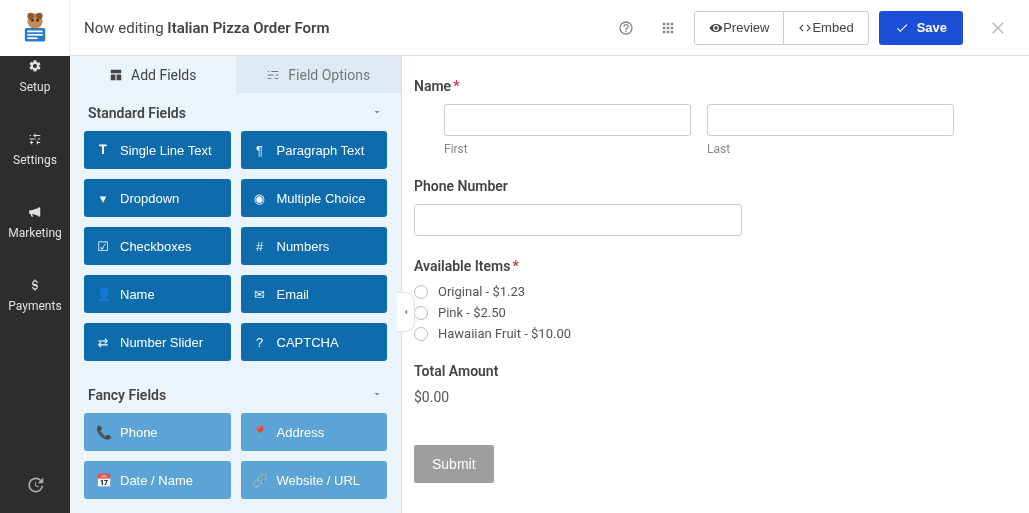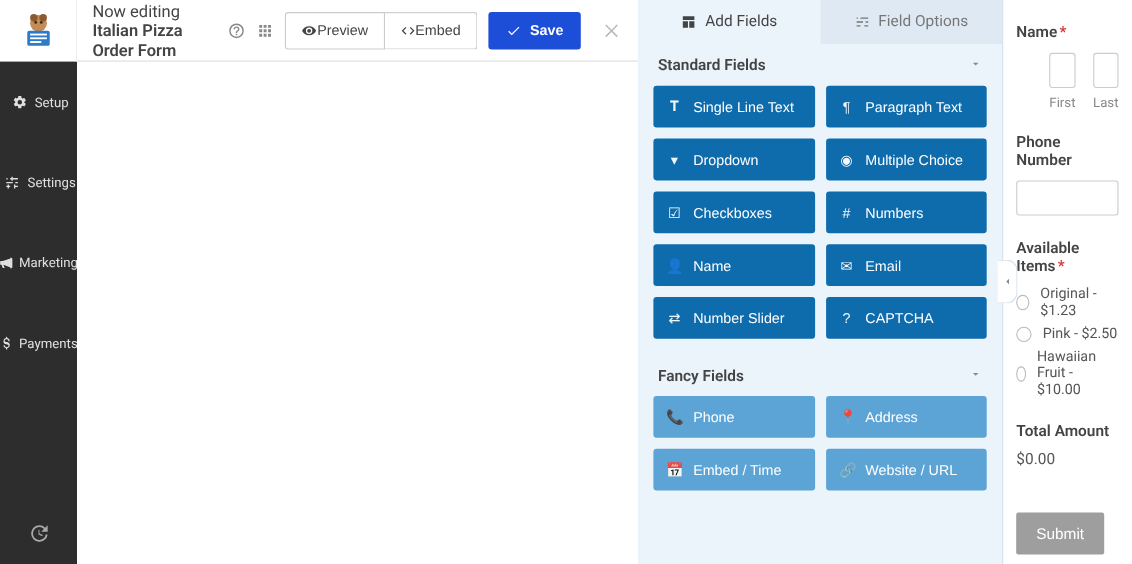--- a/index.html
+++ b/index.html
@@ -1,28 +1,28 @@
 <!DOCTYPE html>
 <html><head>
 <meta charset="utf-8">
 <style>
   * { box-sizing: border-box; margin: 0; padding: 0; }
   body { font-family: -apple-system, BlinkMacSystemFont, "Segoe UI", Roboto, sans-serif; font-size: 13px; color: #444; width:1029px; height:513px; overflow:hidden; background:#fff; }
   .app { display:flex; height:100%; }
   .leftnav { width:70px; background:#2d2d2d; display:flex; flex-direction:column; }
   .leftnav .logo-slot { height:56px; background:#fff; border-right:1px solid #eee; display:flex; align-items:center; justify-content:center; }
   .leftnav .logo-slot svg { width:34px; height:34px; }
-  .nav-item { display:flex; flex-direction:row; align-items:center; justify-content:center; gap:4px; height:73px; color:#fff; font-size:12px; cursor:pointer; }
+  .nav-item { display:flex; flex-direction:column; align-items:center; gap:4px; height:73px; color:#fff; font-size:12px; cursor:pointer; }
   .nav-item.active { background:#e27730; }
   .nav-icon { width:20px; height:20px; fill:#fff; display:flex; align-items:center; justify-content:center; color:#fff;}
   .nav-item:not(.active) .nav-icon, .nav-item:not(.active) span { opacity:0.85; }
   .nav-spacer { flex:1; }
   .nav-history { display:flex; align-items:center; justify-content:center; height:56px; color:#aaa; }
 
-  .main { flex:1; display:flex; flex-direction:row; min-width:0;justify-content:center; }
+  .main { flex:1; display:flex; flex-direction:column; min-width:0;justify-content:center; }
   .topbar { height:56px; border-bottom:1px solid #ddd; display:flex; align-items:center; padding:0 14px; gap:10px; }
   .title { font-size:15px; color:#444; }
   .title strong { font-weight:600; }
   .top-spacer { flex:1; }
   .top-icon-btn { width:32px; height:32px; display:flex; align-items:center; justify-content:center; color:#888; cursor:pointer; }
   .btn-group { display:flex; }
   .btn-outline { border:1px solid #ccc; background:#fff; height:34px; padding:0 14px; display:flex; align-items:center; gap:0; font-size:13px; color:#444; cursor:pointer; }
   .btn-group .btn-outline:first-child { border-radius:3px 0 0 3px; }
   .btn-group .btn-outline:last-child { border-radius:0 3px 3px 0; border-left:none; }
   .btn-primary { background:#1d4ed8; color:#fff; border:none; height:34px; padding:0 16px; border-radius:3px; display:flex; align-items:center; gap:8px; font-size:13px; cursor:pointer; font-weight:600; }
@@ -241,21 +241,21 @@
             <button class="field-btn fancy">
               <span class="fi">📞</span>
               <span>Phone</span>
             </button>
             <button class="field-btn fancy">
               <span class="fi">📍</span>
               <span>Address</span>
             </button>
             <button class="field-btn fancy">
               <span class="fi">📅</span>
-              <span>Embed / Time</span>
+              <span>Date / Name</span>
             </button>
             <button class="field-btn fancy">
               <span class="fi">🔗</span>
               <span>Website / URL</span>
             </button>
           </div>
 
         <div class="collapse-handle">
           <svg width="10" height="10" viewBox="0 0 24 24">
               <path fill="currentColor" d="M15 6l-6 6 6 6z"></path>

